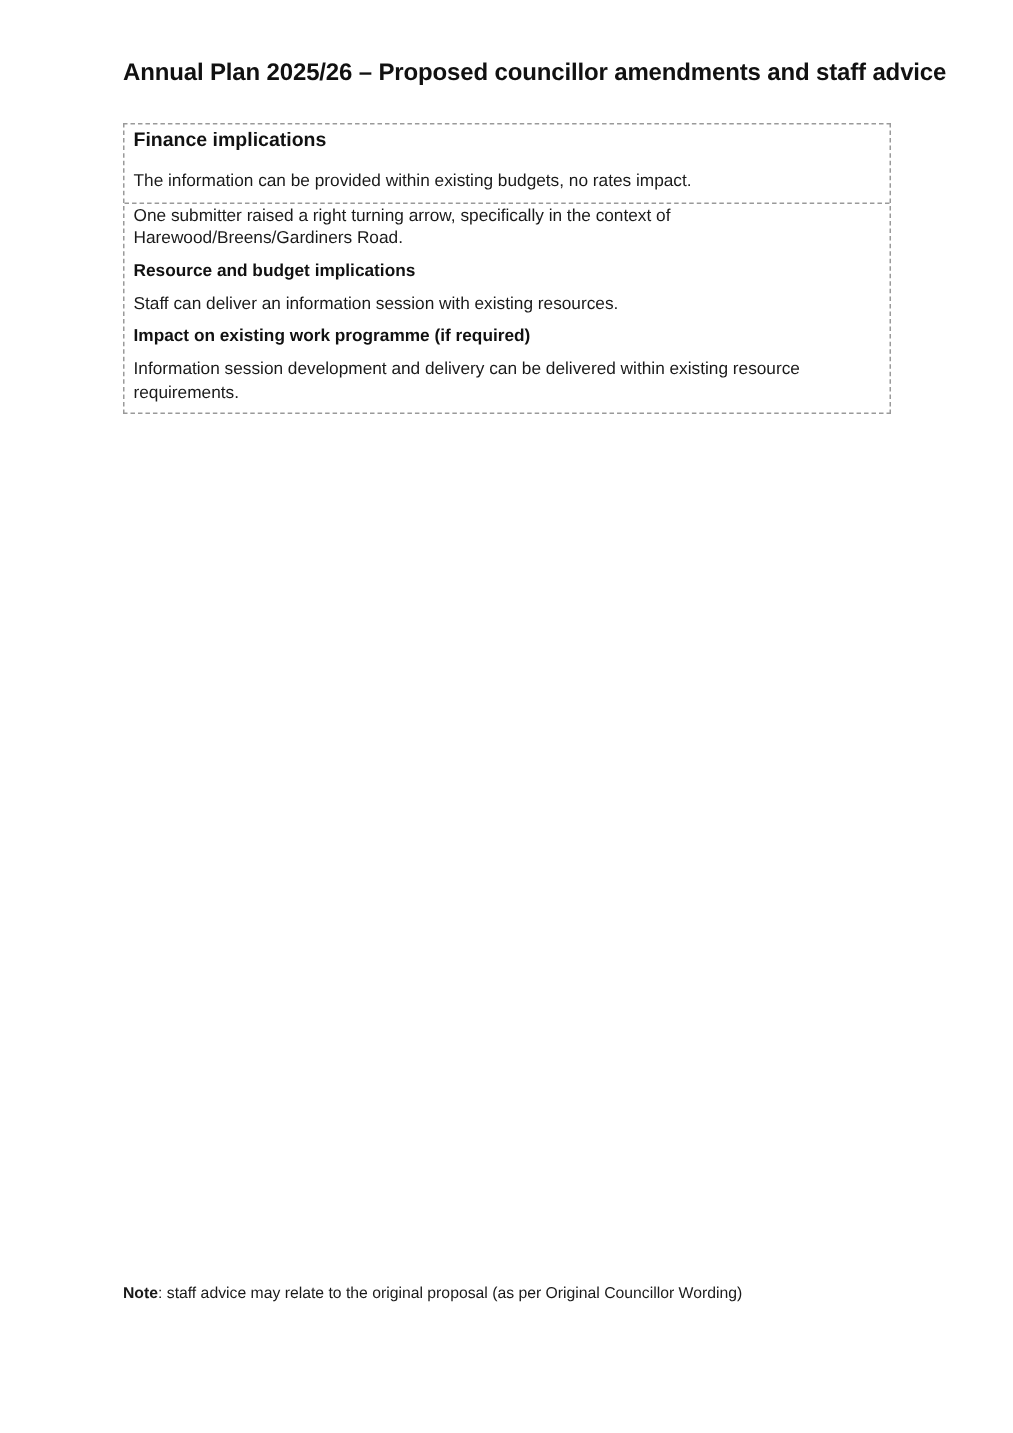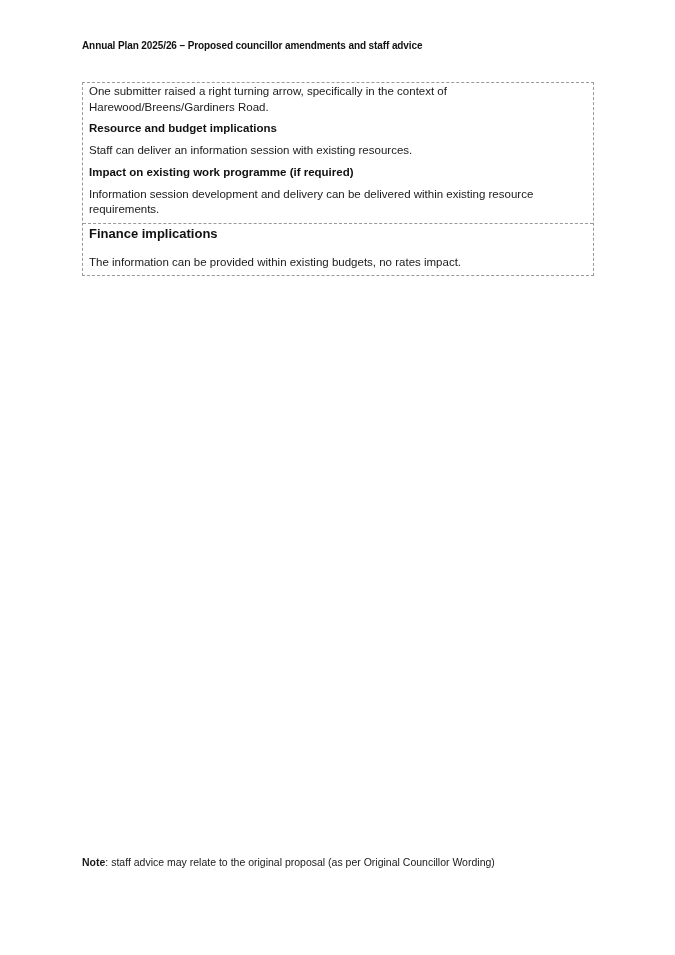--- a/index.html
+++ b/index.html
@@ -12,21 +12,21 @@
       height: 955px;
       position: relative;
       overflow: hidden;
       font-family: "Liberation Sans", sans-serif;
       color: #1a1a1a;
     }
     .page-title {
       position: absolute;
       left: 82px;
       top: 40px;
-      font-size: 10px;
+      font-size: 16px;
       font-weight: bold;
       color: #111;
       letter-spacing: -0.1px;
       white-space: nowrap;
     }
     .table {
       position: absolute;
       left: 82px;
       top: 82px;
       width: 512px;
@@ -74,32 +74,32 @@
       white-space: nowrap;
     }
     .note b { font-weight: bold; }
   </style>
 </head>
 <body>
 
 <div class="page-title">Annual Plan 2025/26 – Proposed councillor amendments and staff advice</div>
 
 <div class="table">
+  <div class="cell cell2">
+    <p class="heading-lg">Finance implications</p>
+    <p class="para">The information can be provided within existing budgets, no rates impact.</p>
+  </div>
   <div class="cell cell1">
     <p class="para">
       <span>One submitter raised a right turning arrow, specifically in the context of</span><br>
       <span>Harewood/Breens/Gardiners Road.</span>
     </p>
     <p class="heading">Resource and budget implications</p>
     <p class="para after-heading">Staff can deliver an information session with existing resources.</p>
     <p class="heading">Impact on existing work programme (if required)</p>
     <p class="para after-heading">
       <span>Information session development and delivery can be delivered within existing resource</span><br>
       <span>requirements.</span>
     </p>
   </div>
-  <div class="cell cell2">
-    <p class="heading-lg">Finance implications</p>
-    <p class="para">The information can be provided within existing budgets, no rates impact.</p>
-  </div>
 </div>
 
 <div class="note"><b>Note</b><span>: staff advice may relate to the original proposal (as per Original Councillor Wording)</span></div>
 
 </body></html>

